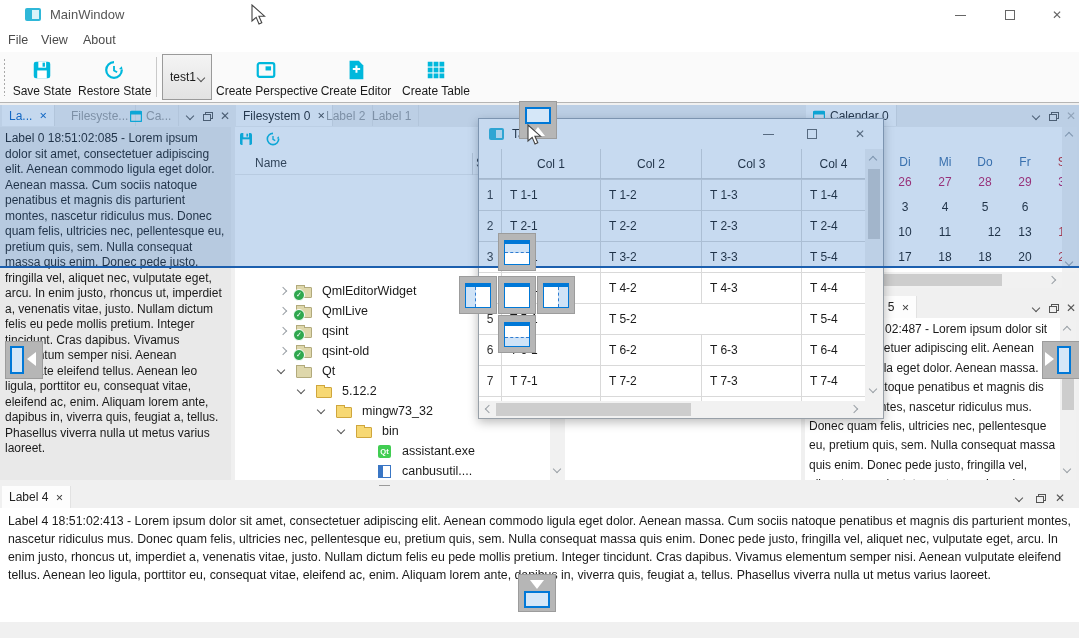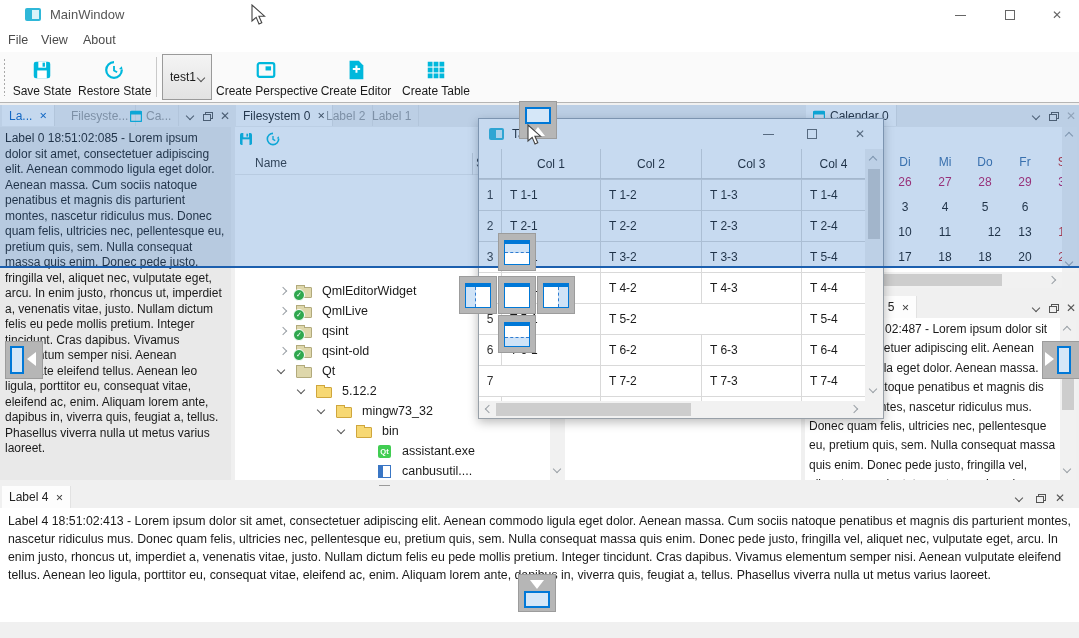--- a/index.html
+++ b/index.html
@@ -480,20 +480,21 @@
         </div>
       <div class="trow" style="top:185px">
           <span class="tnum">6</span>
           <span class="tc c1">T 6-1</span>
           <span class="tc c2">T 6-2</span>
           <span class="tc c3">T 6-3</span>
           <span class="tc c4">T 6-4</span>
         </div>
       <div class="trow" style="top:216px">
           <span class="tnum">7</span>
+          <span class="tc c1">T 7-1</span>
           <span class="tc c2">T 7-2</span>
           <span class="tc c3">T 7-3</span>
           <span class="tc c4">T 7-4</span>
         </div>
       <div class="trow" style="top:247px">
           <span class="tnum">8</span>
           <span class="tc c1">T 8-1</span>
           <span class="tc c2">T 8-2</span>
           <span class="tc c3">T 8-3</span>
           <span class="tc c4">T 8-4</span>

